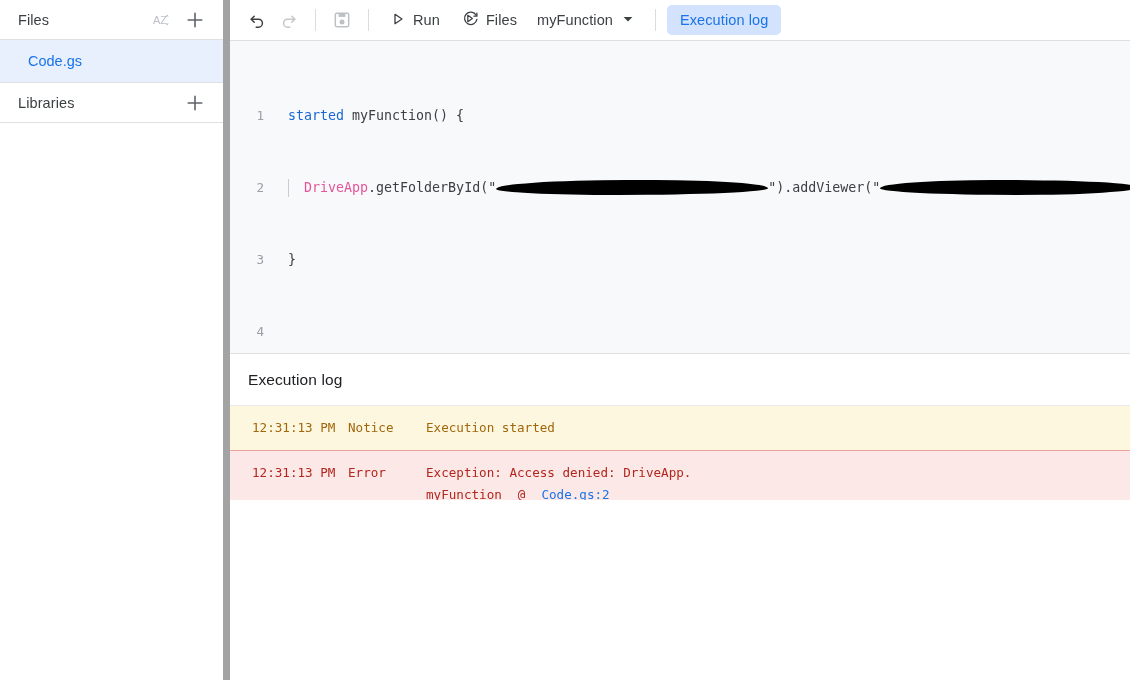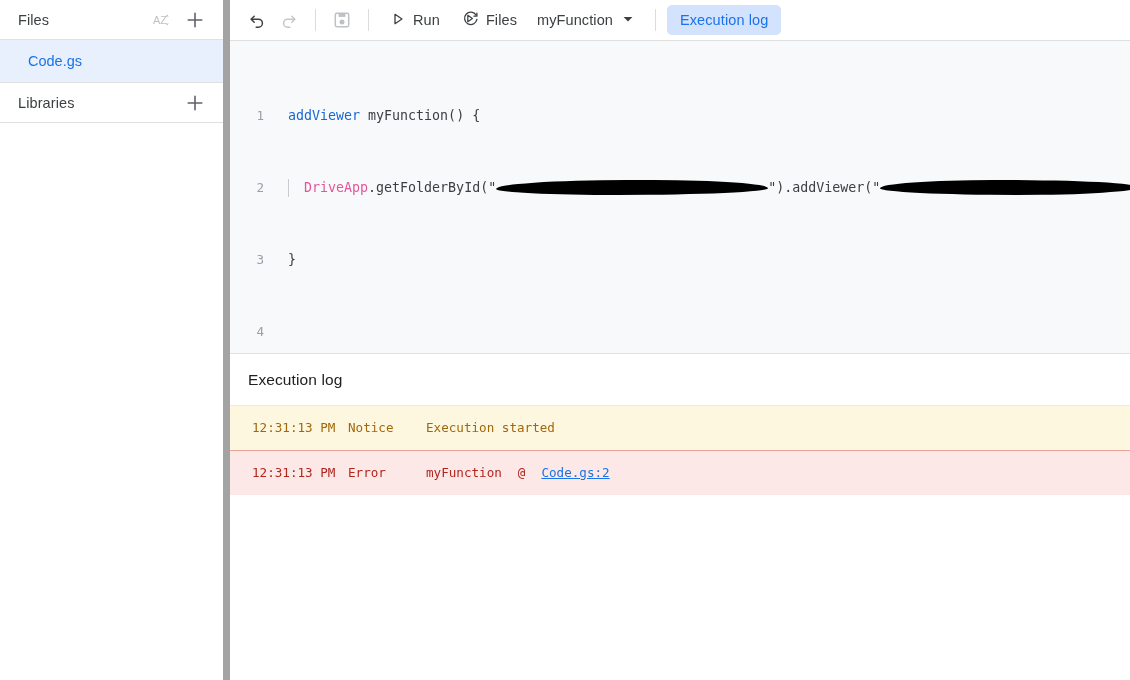--- a/index.html
+++ b/index.html
@@ -371,21 +371,21 @@
       <span class="tb-sep"></span>
 
       <span class="tb-chip">Execution log</span>
     </div>
 
     <div class="editor">
       <div class="code-area">
 
         <div class="code-line">
           <span class="ln">1</span>
-          <span class="code-text"><span class="kw">addViewer</span><span> myFunction() {</span></span>
+          <span class="code-text"><span class="kw">started</span><span> myFunction() {</span></span>
         </div>
 
         <div class="code-line">
           <span class="ln">2</span>
           <span class="indent-guide"></span>
           <span class="code-text"><span>  </span><span class="cls">DriveApp</span><span>.getFolderById("</span><span class="redact rd1"></span><span>").addViewer("</span><span class="redact rd2"></span></span>
         </div>
 
         <div class="code-line">
           <span class="ln">3</span>
@@ -408,20 +408,21 @@
         <div class="log-row notice">
           <span class="log-time">12:31:13 PM</span>
           <span class="log-level">Notice</span>
           <span class="log-msg">Execution started</span>
         </div>
 
         <div class="log-row error">
           <span class="log-time">12:31:13 PM</span>
           <span class="log-level">Error</span>
           <span class="log-msg">
+            <span>Exception: Access denied: DriveApp.</span>
             <span class="log-sub"><span>myFunction</span><span class="nbsp-gap"></span><span>@</span><span class="nbsp-gap"></span><span class="log-link">Code.gs:2</span></span>
           </span>
         </div>
 
       </div>
     </div>
 
   </div>
 </div>
 

